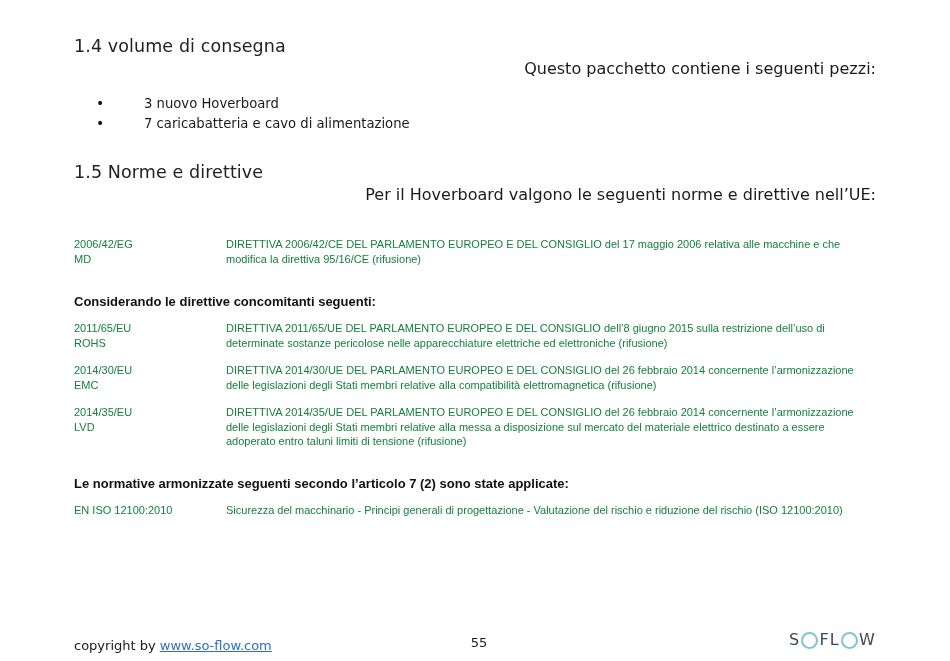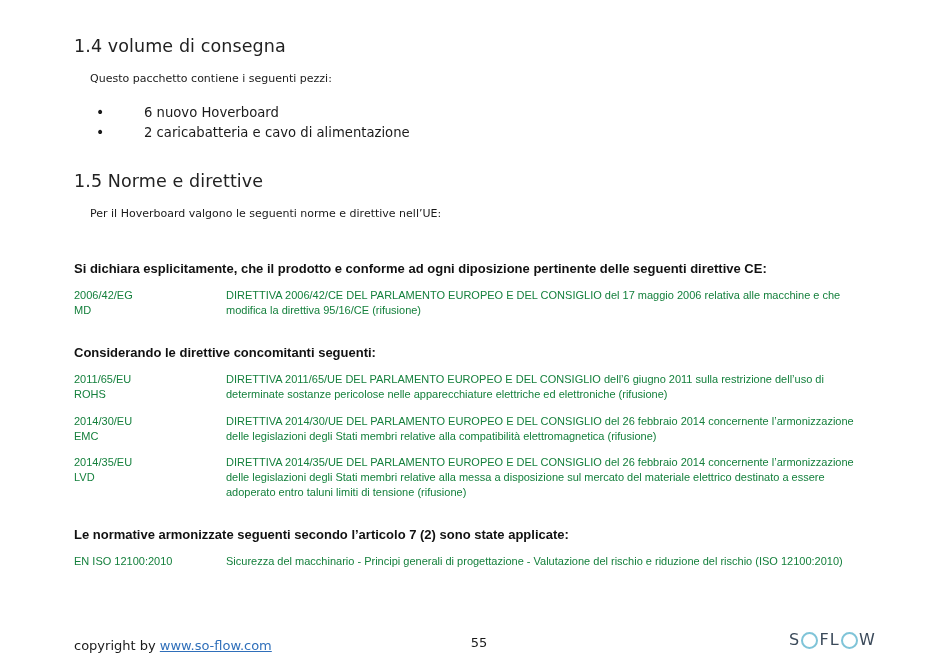--- a/index.html
+++ b/index.html
@@ -26,24 +26,25 @@
   h2.section-title {
     font-family: "DejaVu Sans", sans-serif;
     font-weight: 400;
     font-size: 17.5px;
     color: #222;
     margin: 0 0 2px 0;
     letter-spacing: 0.1px;
   }
   .section-intro {
     font-family: "DejaVu Sans", sans-serif;
-    font-size: 11px;
-    color: #1a1a1a;
-    margin: 16px;
+    font-size: 16px;
+    color: #1a1a1a;
+    margin: 0;
     line-height: 1.35;
+    text-align: right;
   }
   ul.bullets {
     margin: 14px 0 0 0;
     padding: 0 0 0 22px;
     list-style: none;
   }
   ul.bullets li {
     font-family: "DejaVu Sans", sans-serif;
     font-size: 13.2px;
     line-height: 1.45;
@@ -145,53 +146,52 @@
 </style>
 </head>
 <body>
 
 <div class="page">
 
   <h2 class="section-title">1.4 volume di consegna</h2>
   <p class="section-intro">Questo pacchetto contiene i seguenti pezzi:</p>
 
   <ul class="bullets">
-    <li>6 nuovo Hoverboard</li>
-    <li>2 caricabatteria e cavo di alimentazione</li>
+    <li>3 nuovo Hoverboard</li>
+    <li>7 caricabatteria e cavo di alimentazione</li>
   </ul>
 
   <div class="gap-1"></div>
 
   <h2 class="section-title">1.5 Norme e direttive</h2>
   <p class="section-intro">Per il Hoverboard valgono le seguenti norme e direttive nell’UE:</p>
 
   <div class="gap-2"></div>
 
-  <p class="bold-line">Si dichiara esplicitamente, che il prodotto e conforme ad ogni diposizione pertinente delle seguenti direttive CE:</p>
 
   <table class="dir-table">
     <tbody>
       <tr>
         <td class="code-cell">2006/42/EG
 MD</td>
         <td class="desc-cell">DIRETTIVA 2006/42/CE DEL PARLAMENTO EUROPEO E DEL CONSIGLIO del 17 maggio 2006 relativa alle macchine e che modifica la direttiva 95/16/CE (rifusione)</td>
       </tr>
     </tbody>
   </table>
 
   <div class="gap-small"></div>
 
   <p class="bold-line">Considerando le direttive concomitanti seguenti:</p>
 
   <table class="dir-table">
     <tbody>
       <tr>
         <td class="code-cell">2011/65/EU
 ROHS</td>
-        <td class="desc-cell">DIRETTIVA 2011/65/UE DEL PARLAMENTO EUROPEO E DEL CONSIGLIO dell’6 giugno 2011 sulla restrizione dell’uso di determinate sostanze pericolose nelle apparecchiature elettriche ed elettroniche (rifusione)</td>
+        <td class="desc-cell">DIRETTIVA 2011/65/UE DEL PARLAMENTO EUROPEO E DEL CONSIGLIO dell’8 giugno 2015 sulla restrizione dell’uso di determinate sostanze pericolose nelle apparecchiature elettriche ed elettroniche (rifusione)</td>
       </tr>
       <tr>
         <td class="code-cell">2014/30/EU
 EMC</td>
         <td class="desc-cell">DIRETTIVA 2014/30/UE DEL PARLAMENTO EUROPEO E DEL CONSIGLIO del 26 febbraio 2014 concernente l’armonizzazione delle legislazioni degli Stati membri relative alla compatibilità elettromagnetica (rifusione)</td>
       </tr>
       <tr>
         <td class="code-cell">2014/35/EU
 LVD</td>
         <td class="desc-cell">DIRETTIVA 2014/35/UE DEL PARLAMENTO EUROPEO E DEL CONSIGLIO del 26 febbraio 2014 concernente l’armonizzazione delle legislazioni degli Stati membri relative alla messa a disposizione sul mercato del materiale elettrico destinato a essere adoperato entro taluni limiti di tensione (rifusione)</td>

